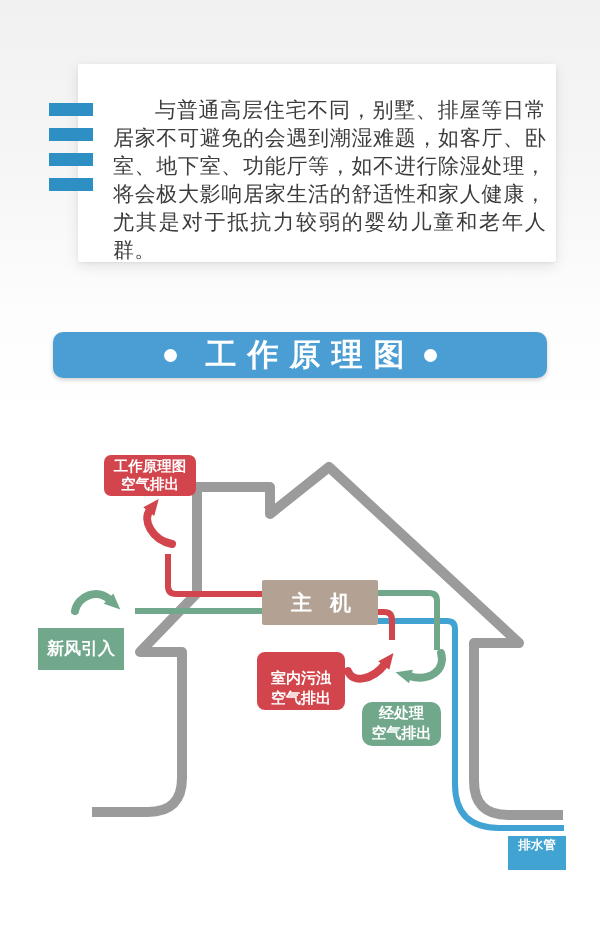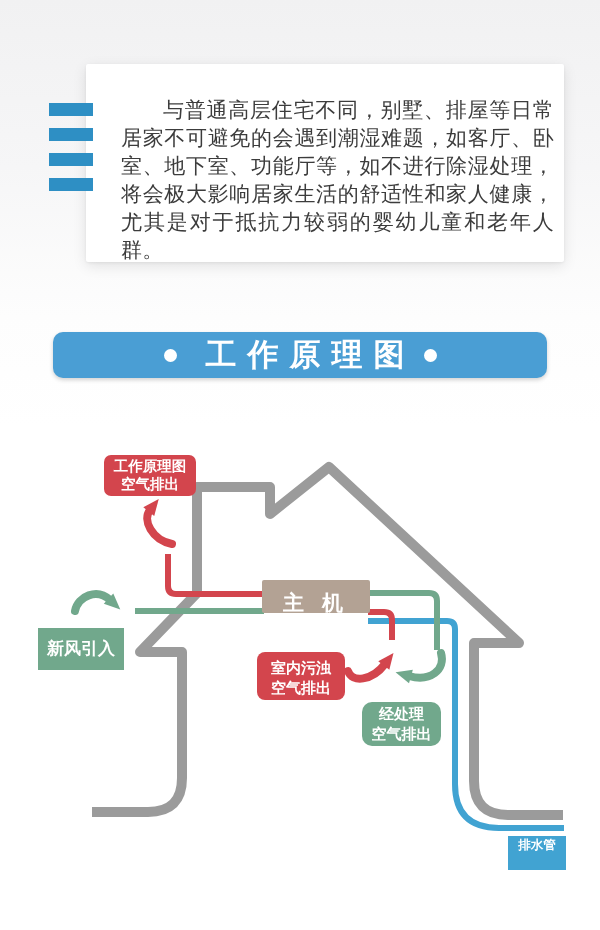--- a/index.html
+++ b/index.html
@@ -3,21 +3,21 @@
 <meta charset="utf-8">
 <style>
   html,body{margin:0;padding:0;background:#fff;}
   .page{
     position:relative;width:600px;height:930px;overflow:hidden;
     background:linear-gradient(180deg,#f1f1f2 0%,#f6f6f7 18%,#fdfdfd 34%,#ffffff 46%);
     font-family:"Liberation Sans","DejaVu Sans",sans-serif;
   }
   
   .intro-card{
-    position:absolute;left:86px;top:64px;width:478px;height:198px;
+    position:absolute;left:78px;top:64px;width:478px;height:198px;
     background:#ffffff;border-radius:2px;
     box-shadow:0 4px 14px rgba(0,0,0,.10),0 1px 3px rgba(0,0,0,.06);
   }
   .intro-card p{
     margin:0;padding:32px 10px 0 35px;
     font-size:21px;line-height:28px;letter-spacing:.2px;
     color:#3c3c3c;text-indent:2em;text-align:justify;
   }
   .accent-bars{position:absolute;left:49px;top:103px;width:44px;}
   .accent-bar{width:44px;height:13px;margin-bottom:12px;background:#2e8fc4;}
@@ -40,27 +40,27 @@
   .dlabel{
     position:absolute;color:#fff;font-weight:bold;text-align:center;
     border-radius:7px;
   }
   .dlabel span{display:block;}
   .red-bg{background:#d3454d;}
   .green-bg{background:#71a88c;}
   .blue-bg{background:#41a3d2;}
   .label-dirty-out{left:104px;top:15px;width:92px;padding:2px 0 3px 0;font-size:14.5px;line-height:18px;}
   .label-fresh-in{left:38px;top:188px;width:86px;height:42px;line-height:42px;font-size:17px;border-radius:0;}
-  .label-dirty-in{left:257px;top:212px;width:88px;padding:6px 0 3px 0;font-size:15px;line-height:19.5px;border-radius:8px;}
-  .label-treated-out{left:362px;top:262px;width:79px;padding:2px 0 3px 0;font-size:15px;line-height:19.5px;border-radius:10px;}
+  .label-dirty-in{left:257px;top:212px;width:88px;padding:16px 0 3px 0;font-size:15px;line-height:19.5px;border-radius:8px;}
+  .label-treated-out{left:362px;top:262px;width:79px;padding:2px 0 3px 0;font-size:15px;line-height:19.5px;border-radius:10px;font-family:Liberation Serif, serif;}
   .label-drain{left:508px;top:396px;width:58px;height:34px;line-height:18px;font-size:12.5px;border-radius:0;}
   .main-unit{
-    position:absolute;left:262px;top:140px;width:108px;height:33px;
+    position:absolute;left:262px;top:140px;width:108px;height:45px;
     background:#b3a294;color:#fff;font-weight:bold;font-size:21px;
-    letter-spacing:6px;text-align:center;line-height:45px;border-radius:2px;
+    letter-spacing:6px;text-align:center;line-height:45px;border-radius:2px;padding-left:8px;
   }
 </style>
 </head>
 <body>
 
 <div class="page">
 
   <div class="intro-card">
     <p>与普通高层住宅不同，别墅、排屋等日常居家不可避免的会遇到潮湿难题，如客厅、卧室、地下室、功能厅等，如不进行除湿处理，将会极大影响居家生活的舒适性和家人健康，尤其是对于抵抗力较弱的婴幼儿童和老年人群。</p>
   </div>

